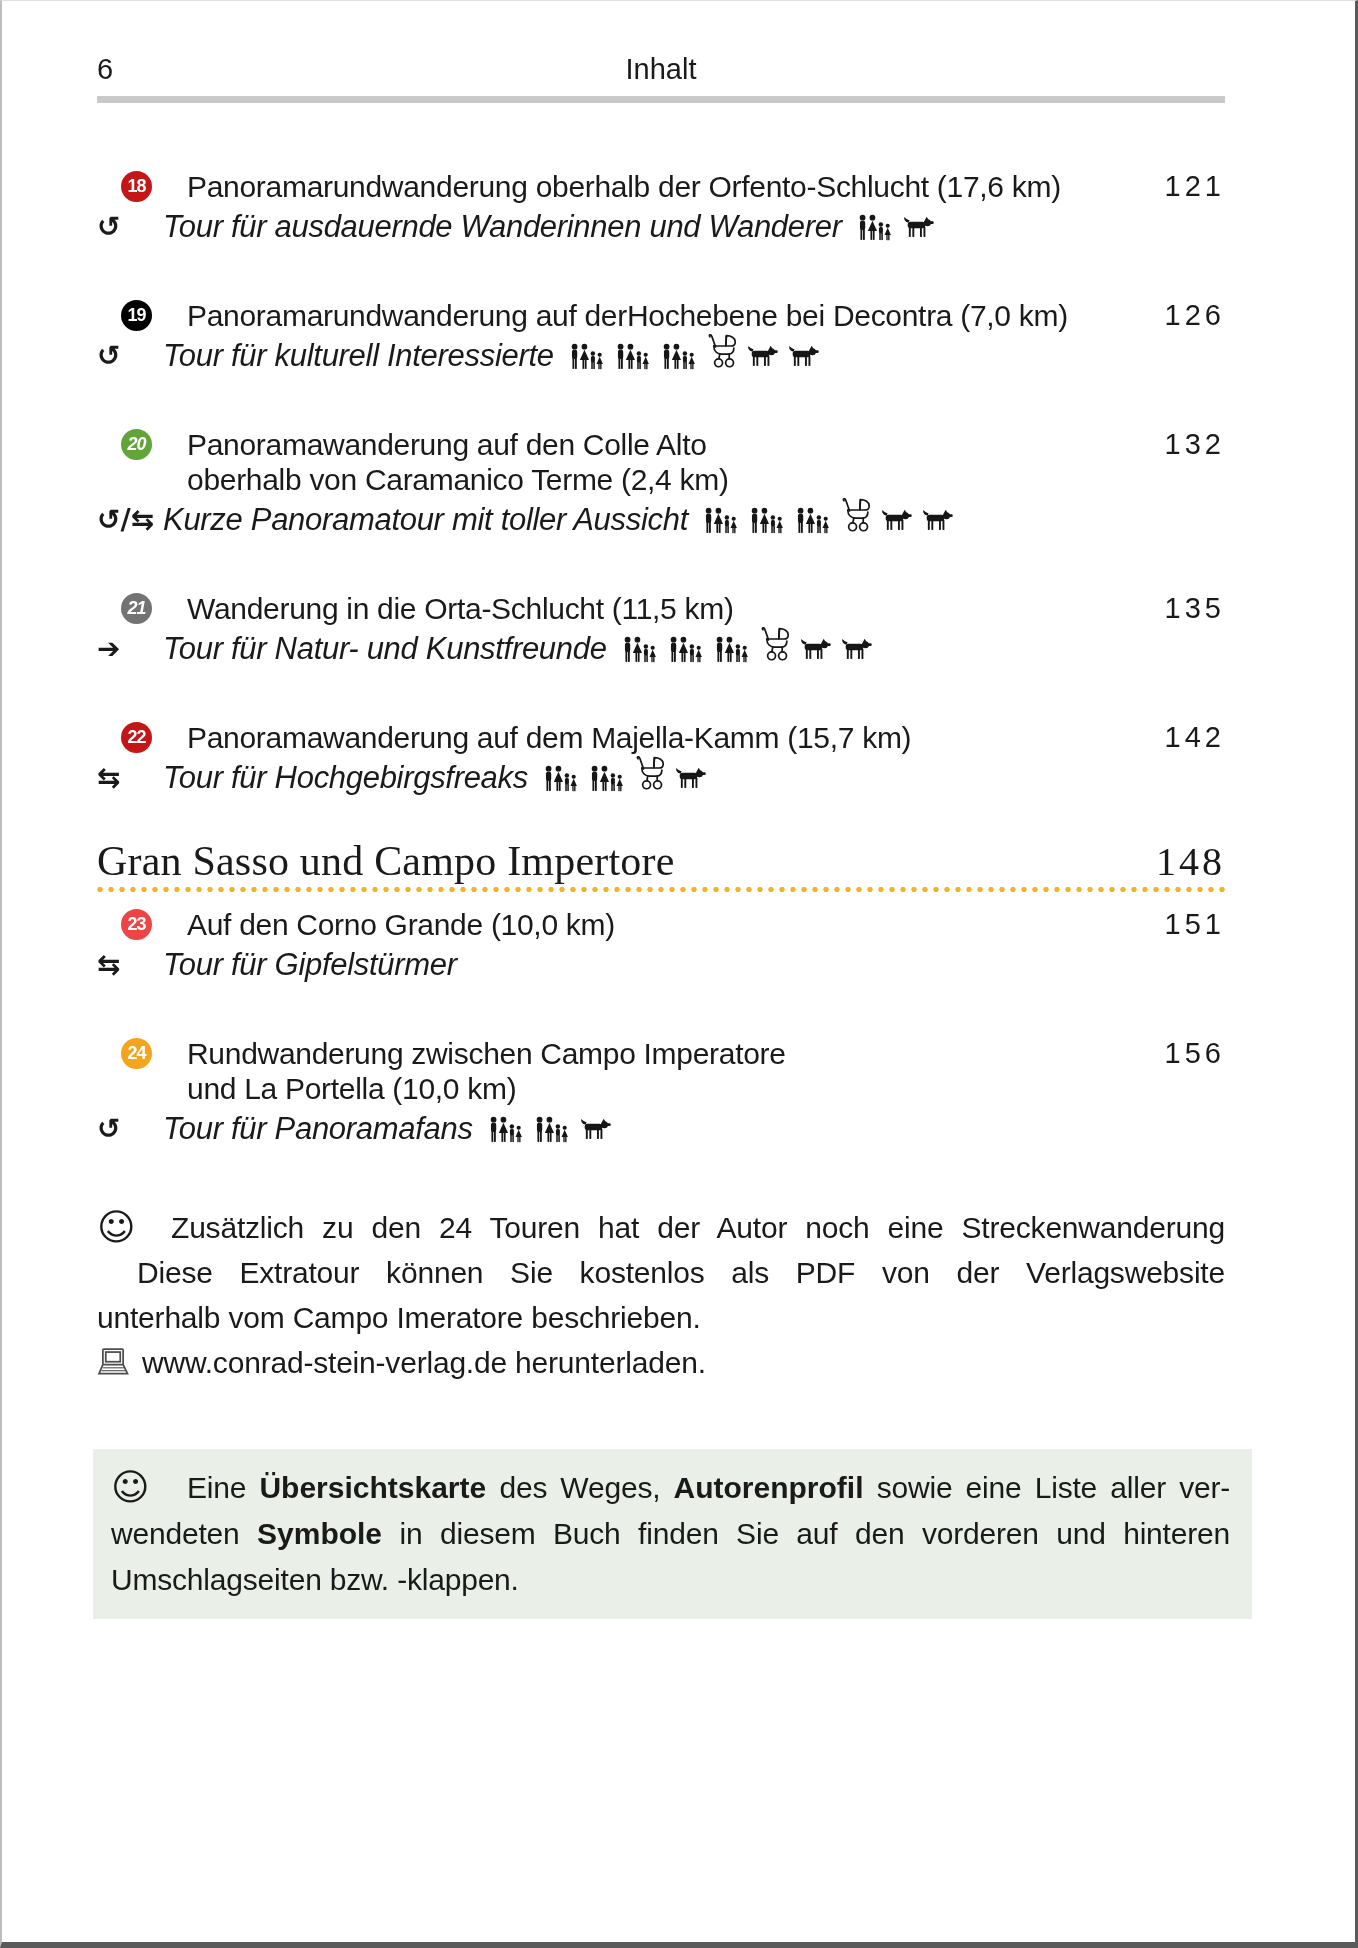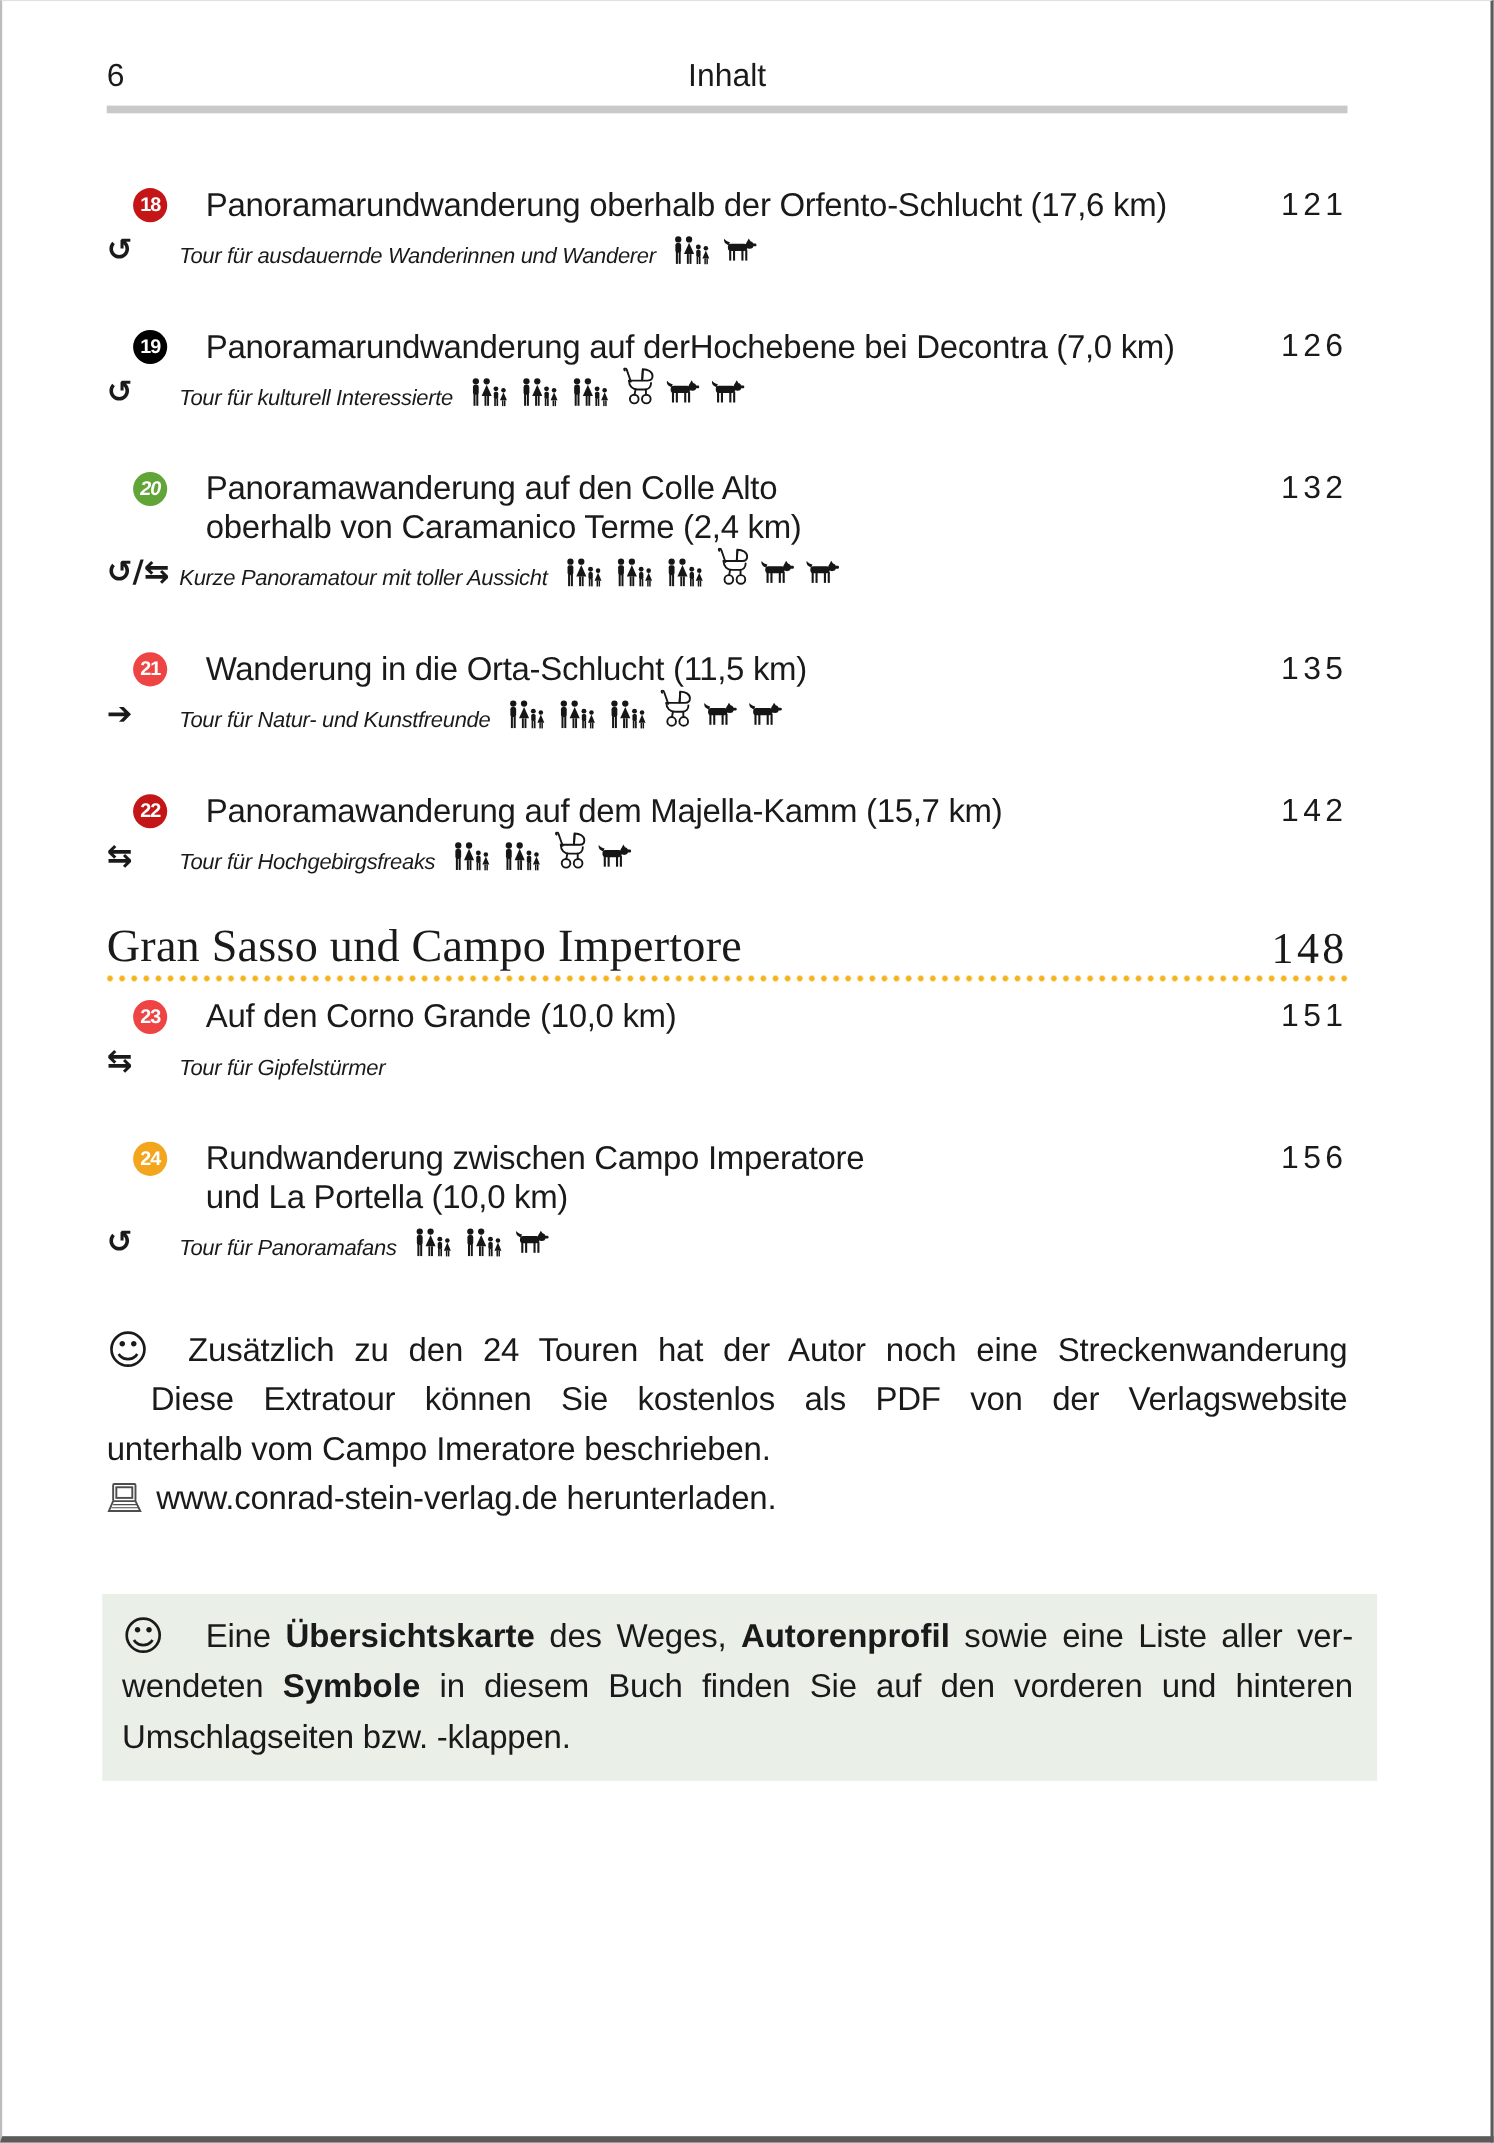--- a/index.html
+++ b/index.html
@@ -30,21 +30,21 @@
   .badgecol{width:66px;flex:0 0 66px;padding-top:2px;margin-left:24px;}
   .badge{display:flex;align-items:center;justify-content:center;
     width:31px;height:31px;border-radius:50%;
     color:#fff;font-weight:bold;font-size:18px;letter-spacing:-1px;}
   .tblock{flex:1;}
   .tline{font-size:30px;line-height:35px;letter-spacing:-0.3px;}
   .pnum{width:112px;flex:0 0 112px;text-align:right;font-size:29px;letter-spacing:4px;line-height:35px;}
   .route{width:66px;flex:0 0 66px;font-family:"DejaVu Sans",sans-serif;
     font-size:28px;font-weight:bold;line-height:30px;white-space:nowrap;}
   .sub{flex:1;display:flex;align-items:center;flex-wrap:nowrap;}
-  .subtitle{font-style:italic;font-size:20px;letter-spacing:-0.3px;margin-right:14px;margin-top:13px;}
+  .subtitle{font-style:italic;font-size:31px;letter-spacing:-0.3px;margin-right:14px;}
   .icwrap{display:inline-flex;align-items:flex-end;margin-right:9px;}
   .ic{display:block;}
   .ic-family{width:37px;height:27px;}
   .ic-dog{width:32px;height:24px;}
   .ic-stroller{width:31px;height:36px;position:relative;top:-4px;}
   
   .section{margin:-12px 0 14px 0;}
   .section .srow{display:flex;align-items:center;}
   .section .stitle{flex:1;font-family:"Liberation Serif",serif;font-size:42px;letter-spacing:0.2px;}
   .section .spage{font-family:"Liberation Serif",serif;font-size:40px;letter-spacing:3px;}
@@ -383,21 +383,21 @@
                   <rect x="36" y="7.6" width="5.6" height="3.4" rx="1.4"></rect>
                 </g>
               </svg>
             </span>
           </div>
         </div>
       </div>
       <div class="entry">
         <div class="r1">
           <div class="badgecol">
-            <span class="badge" style="background: #ef4444;">21</span>
+            <span class="badge" style="background: #737373; font-style: italic;">21</span>
           </div>
           <div class="tblock">
             <div class="tline">Wanderung in die Orta-Schlucht (11,5 km)</div>
           </div>
           <div class="pnum">135</div>
         </div>
         <div class="r2">
           <span class="route">➔</span>
           <div class="sub">
             <span class="subtitle">Tour für Natur- und Kunstfreunde</span>

